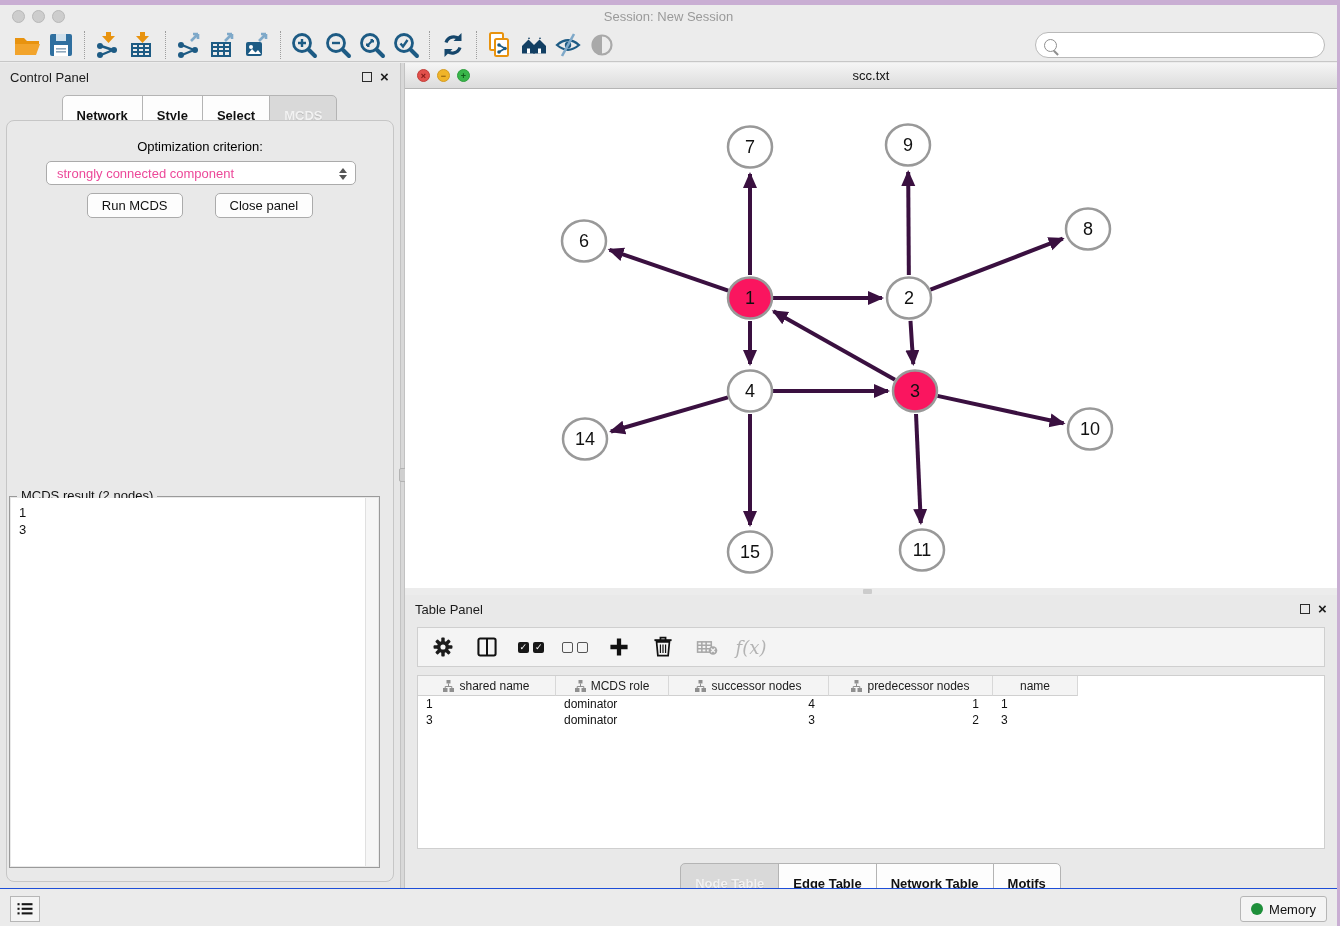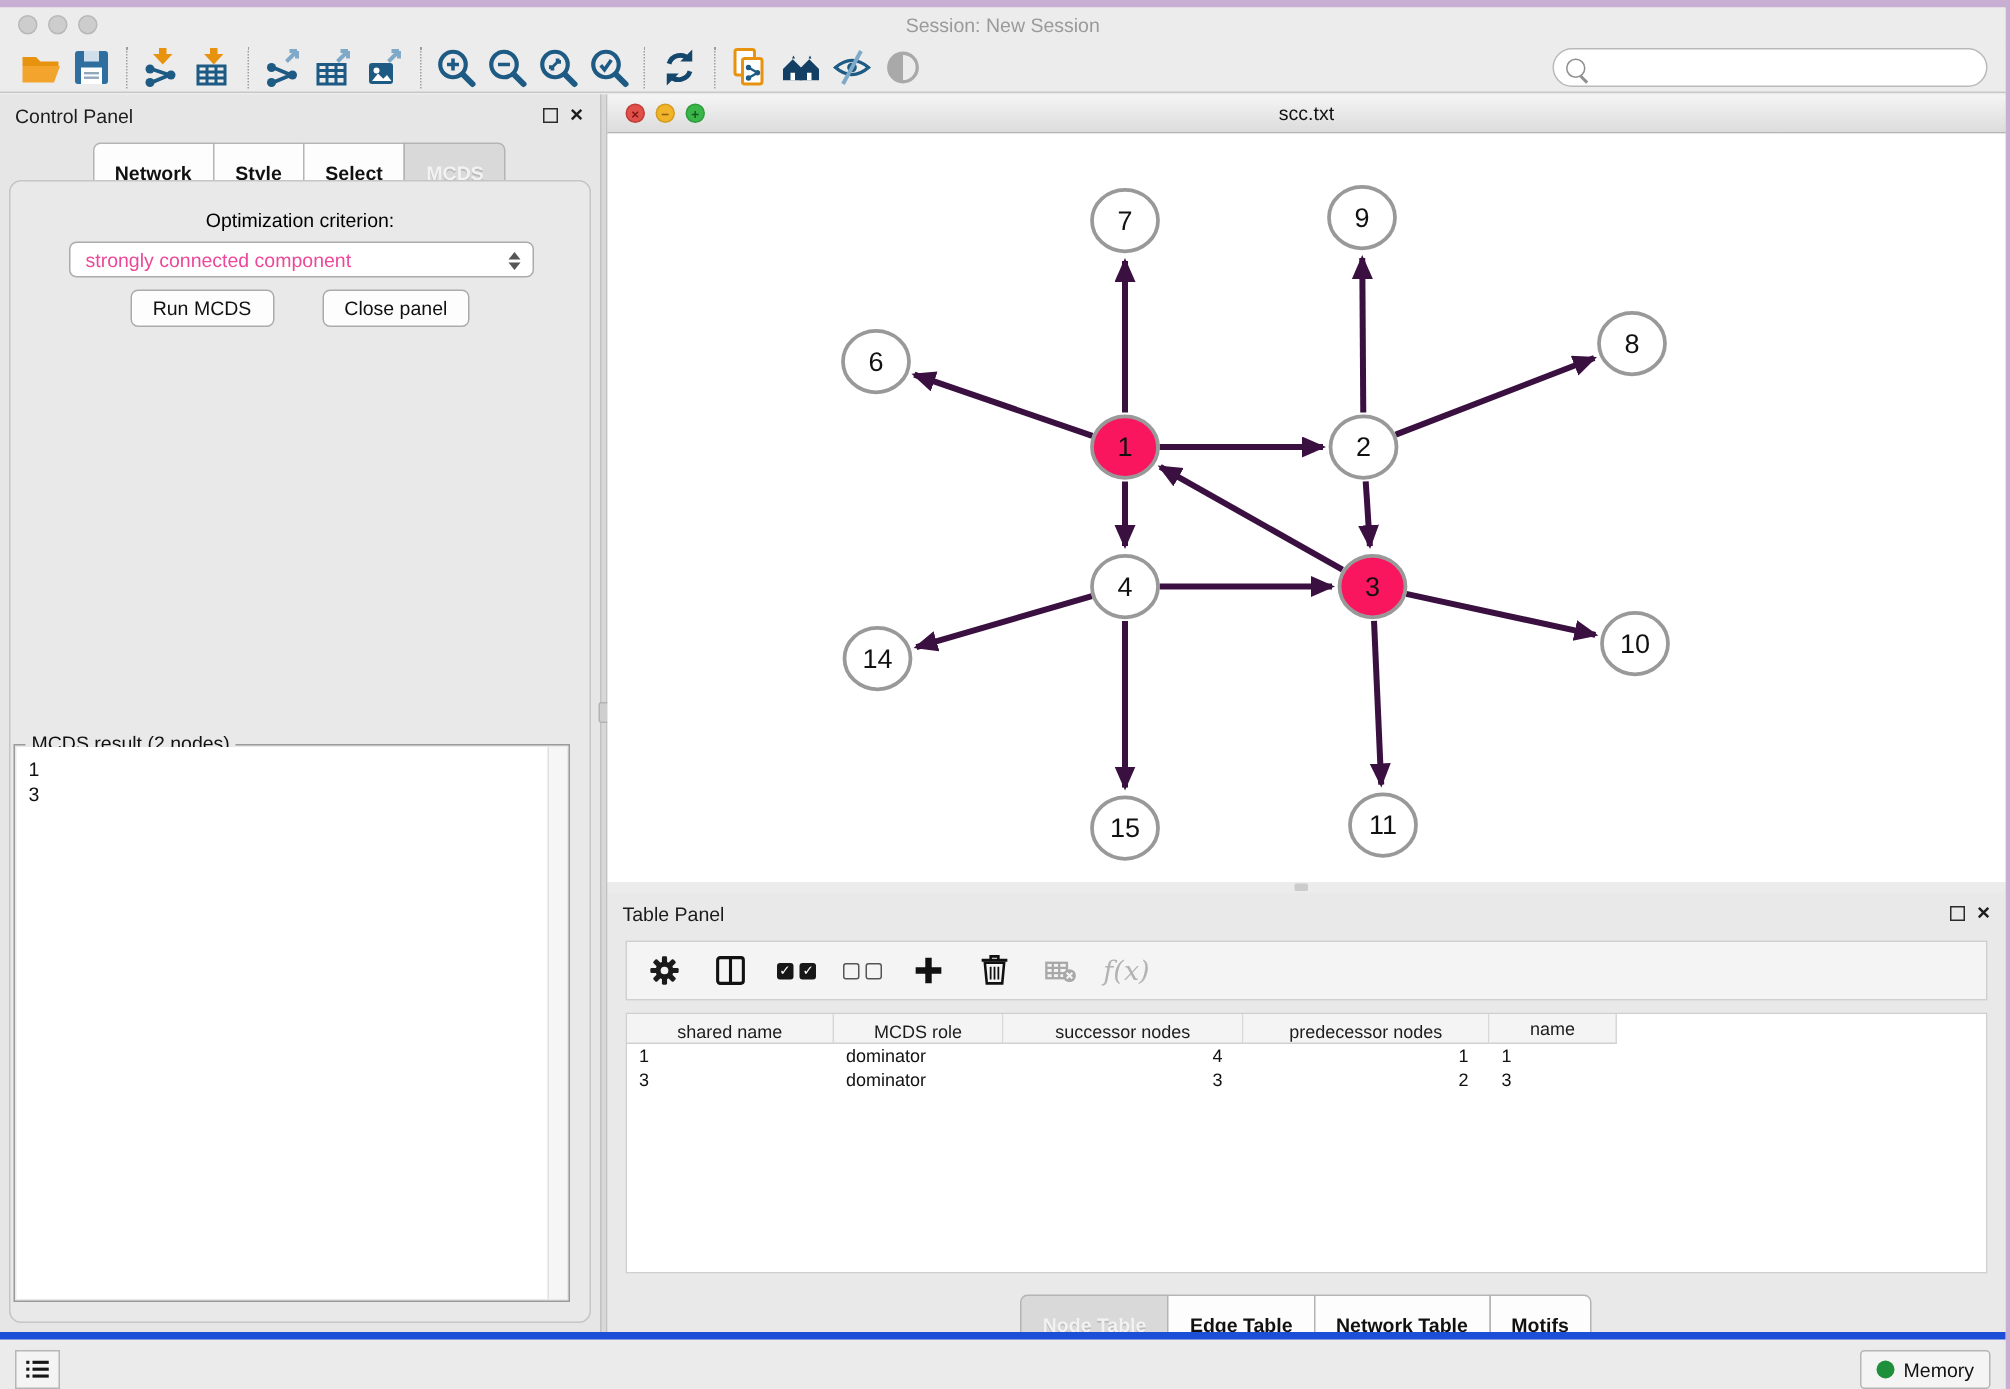--- a/index.html
+++ b/index.html
@@ -64,30 +64,30 @@
   .table-panel { position:absolute; left:405px; top:590px; width:932px; height:293px; background:#e9e9e9; }
   .tp-header { position:relative; height:28px; }
   .tp-toolbar { position:absolute; left:12px; top:32px; width:908px; height:40px; background:#f4f4f4; border:1px solid #cfcfcf; display:flex; align-items:center; padding-left:10px; gap:14px; }
   .tp-ic { width:30px; height:30px; display:flex; align-items:center; justify-content:center; }
   .cbx { width:11px; height:11px; background:#171717; border-radius:2px; color:#fff; font-size:9px; line-height:11px; text-align:center; display:inline-block; }
   .cbx-e { width:11px; height:11px; border:1.7px solid #555; border-radius:2px; display:inline-block; }
   .fx { font-family:"DejaVu Serif", serif; font-style:italic; font-size:18px; color:#b3b3b3; }
 
   .tbl { position:absolute; left:12px; top:80px; width:908px; height:174px; background:#fff; border:1px solid #cfcfcf; }
   .tbl-head { display:flex; height:20px; }
-  .th { background:#f4f4f4; border-right:1px solid #d8d8d8; border-bottom:1px solid #d0d0d0; font-size:12px; color:#1c1c1c; display:flex; align-items:center; justify-content:center; gap:5px;flex-direction:column; }
+  .th { background:#f4f4f4; border-right:1px solid #d8d8d8; border-bottom:1px solid #d0d0d0; font-size:12px; color:#1c1c1c; display:flex; align-items:center; justify-content:center; gap:5px; }
   .tbl-row { display:flex; height:16px; }
   .td { font-size:12px; color:#111; padding:1px 8px 0 8px; overflow:hidden; white-space:nowrap; }
   .td.num { text-align:right; padding-right:14px; }
   .col0{width:138px}.col1{width:113px}.col2{width:160px}.col3{width:164px}.col4{width:85px}
 
   .tp-tabs { position:absolute; left:0; top:268px; width:100%; display:flex; justify-content:center; }
 
   
-  .status-bar { position:absolute; left:0; top:883px; width:100%; height:38px; background:#ebebeb; border-top:5px solid #1d4ed8; }
+  .status-bar { position:absolute; left:0; top:883px; width:100%; height:38px; background:#ebebeb; border-top:1px solid #1d4ed8; }
   .st-left-btn { position:absolute; left:10px; top:7px; width:30px; height:26px; background:#f4f4f4; border:1px solid #b6b6b6; display:flex; align-items:center; justify-content:center; }
   .mem-btn { position:absolute; right:10px; top:7px; height:26px; background:#f4f4f4; border:1px solid #b6b6b6; border-radius:3px; display:flex; align-items:center; gap:6px; padding:0 10px; font-size:13px; color:#111; }
   .mem-dot { width:12px; height:12px; border-radius:50%; }
 </style>
 </head>
 <body>
 
 <div id="app">
  <div class="win">
 

